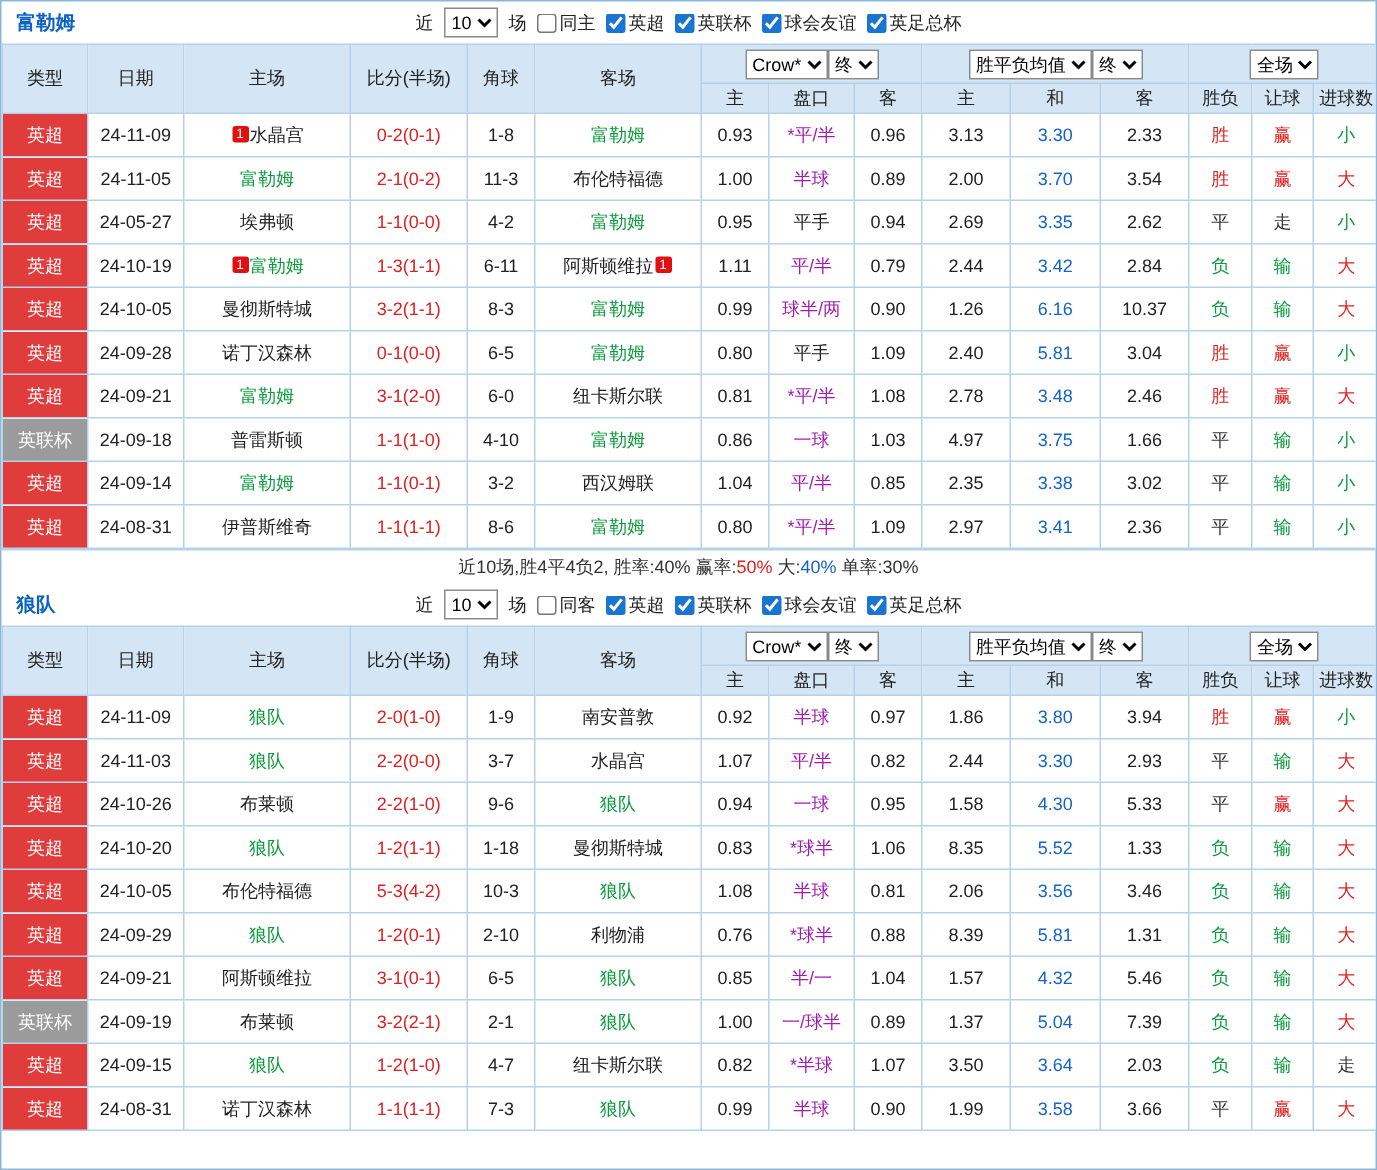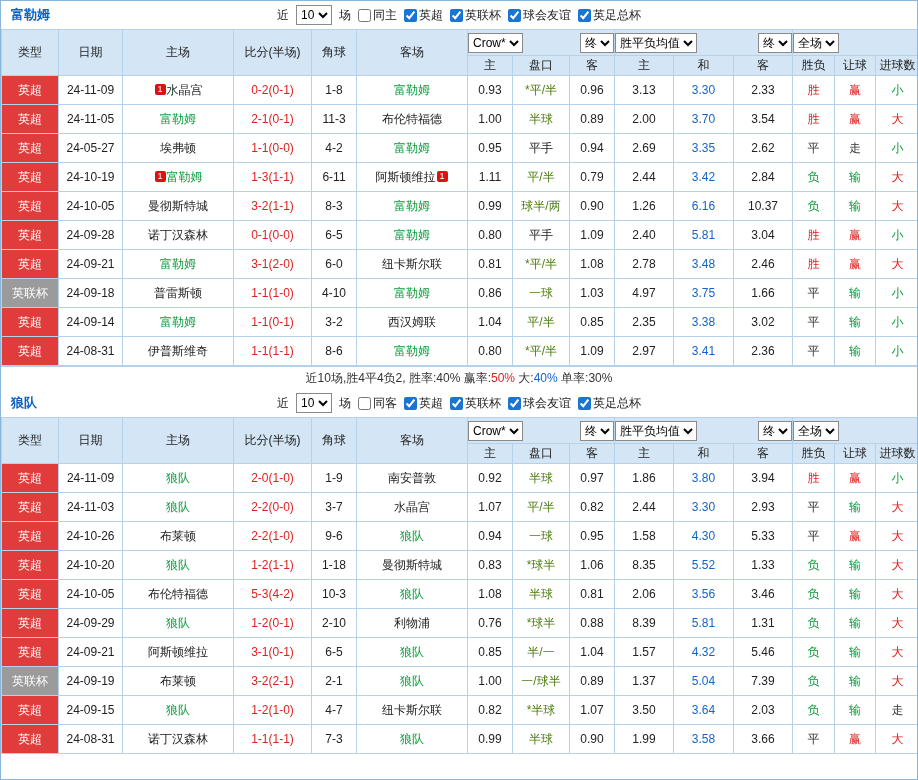--- a/index.html
+++ b/index.html
@@ -14,25 +14,25 @@
   .filters{margin:0 auto;display:flex;align-items:center;gap:7px;font-size:12px;color:#222;}
   .cb{display:flex;align-items:center;gap:2px;cursor:pointer;}
   select{height:20px;font-size:12px;border:1px solid #8a8a8a;background:#fff;font-family:inherit;}
   table{border-collapse:collapse;table-layout:fixed;width:100%;}
   th,td{border:1px solid #b5d2ea;text-align:center;overflow:hidden;white-space:nowrap;padding:0;}
   thead th{background:#d4e6f5;font-weight:normal;font-size:12px;color:#222;height:25px;}
   tr.h2 th{height:19px;}
   tbody td{height:28px;font-size:12px;color:#222;background:#fff;}
   td.comp{color:#fff;}
   td.score{color:#e02020;}
-  td.hc{color:#4d7c0f;}
+  td.hc{color:#a21caf;}
   td.blue{color:#1464c8;}
   .focus{color:#0a9b3c;}
   .redcard{display:inline-block;background:#e01010;color:#fff;font-style:normal;font-size:9px;line-height:11px;width:11px;height:11px;border-radius:2px;margin:0 1px;vertical-align:2px;text-align:center;}
-  .selwrap{display:flex;align-items:center;justify-content:space-between;}
+  .selwrap{display:flex;align-items:center;justify-content:center;}
   .footer{height:22px;display:flex;align-items:center;justify-content:center;font-size:12px;color:#333;border-top:1px solid #b5d2ea;}
 </style>
 </head>
 <body>
 
 <div class="window">
 
 
   <div class="section">
     <div class="teamrow">
@@ -134,21 +134,21 @@
             <td class="blue">3.30</td>
             <td>2.33</td>
             <td style="color: rgb(224, 32, 32);">胜</td>
             <td style="color: rgb(224, 32, 32);">赢</td>
             <td style="color: rgb(10, 155, 60);">小</td>
           </tr>
           <tr>
             <td class="comp" style="background: rgb(224, 60, 60);">英超</td>
             <td>24-11-05</td>
             <td><span class="focus">富勒姆</span></td>
-            <td class="score">2-1(0-1)</td>
+            <td class="score">2-1(0-2)</td>
             <td>11-3</td>
             <td><span class="">布伦特福德</span></td>
             <td>1.00</td>
             <td class="hc">半球</td>
             <td>0.89</td>
             <td>2.00</td>
             <td class="blue">3.70</td>
             <td>3.54</td>
             <td style="color: rgb(224, 32, 32);">胜</td>
             <td style="color: rgb(224, 32, 32);">赢</td>

